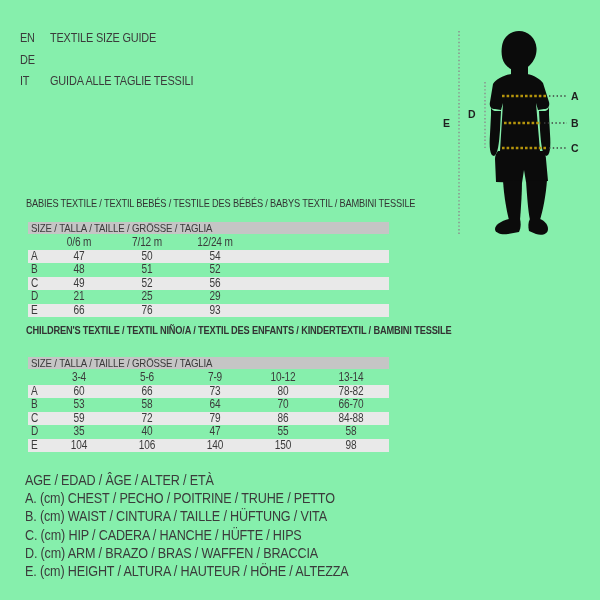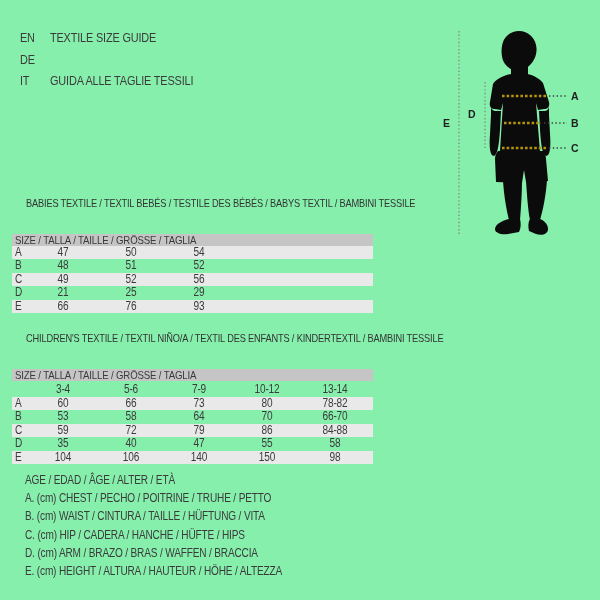--- a/index.html
+++ b/index.html
@@ -7,31 +7,31 @@
          font-family:"Liberation Sans",sans-serif;color:#3b3b3b;}
   .ctext{display:inline-block;transform:scaleX(0.84);transform-origin:0 50%;
          letter-spacing:-0.2px;white-space:nowrap;}
   
   .lang-list{position:absolute;left:20px;top:27px;font-size:13px;}
   .lang-row{display:flex;height:21.7px;line-height:21.7px;}
   .lang-code{width:30px;}
   
   .sec-title{position:absolute;left:26px;font-size:11px;color:#333;height:14px;line-height:14px;}
   
-  .size-table{position:absolute;left:12px;width:361px;font-size:12px;margin-top:12px;}
+  .size-table{position:absolute;left:28px;width:361px;font-size:12px;}
   .st-header{height:12px;line-height:12.5px;background:#c5c5c5;padding-left:3px;
              font-size:11.5px;color:#3a3a3a;}
   .st-cols{display:flex;height:16px;line-height:16px;}
   .st-row{display:flex;height:13.4px;line-height:13.4px;}
   .st-row.odd{background:#e9e9e9;}
   .cl{width:14px;padding-left:3px;}
   .cv{width:68px;text-align:center;transform:scaleX(0.84);transform-origin:50% 50%;
       letter-spacing:-0.2px;}
   
-  .legend{position:absolute;left:25px;top:471px;font-size:12px;}
+  .legend{position:absolute;left:25px;top:471px;font-size:15px;}
   .legend-line{height:18.2px;line-height:18.2px;}
   
   .figure{position:absolute;left:440px;top:20px;}
   .figure text{font-family:"Liberation Sans",sans-serif;font-size:10.5px;font-weight:bold;fill:#1f1f1f;}
 </style>
 </head>
 <body>
 
 <div id="stage">
 
@@ -84,20 +84,26 @@
     <text x="3" y="107">E</text>
   </svg>
 
   <div class="sec-title" style="top:196px;">
     <span class="ctext">BABIES TEXTILE / TEXTIL BEBÉS / TESTILE DES BÉBÉS / BABYS TEXTIL / BAMBINI TESSILE</span>
   </div>
   <div class="size-table" style="top:222px;">
     <div class="st-header">
       <span class="ctext">SIZE / TALLA / TAILLE / GRÖSSE / TAGLIA</span>
     </div>
+    <div class="st-cols">
+      <span class="cl"></span>
+      <span class="cv">0/6 m</span>
+      <span class="cv">7/12 m</span>
+      <span class="cv">12/24 m</span>
+    </div>
     <div class="st-row odd">
       <span class="cl"><span class="ctext">A</span></span>
       <span class="cv">47</span>
       <span class="cv">50</span>
       <span class="cv">54</span>
     </div>
     <div class="st-row">
       <span class="cl"><span class="ctext">B</span></span>
       <span class="cv">48</span>
       <span class="cv">51</span>
@@ -116,21 +122,21 @@
       <span class="cv">29</span>
     </div>
     <div class="st-row odd">
       <span class="cl"><span class="ctext">E</span></span>
       <span class="cv">66</span>
       <span class="cv">76</span>
       <span class="cv">93</span>
     </div>
   </div>
 
-  <div class="sec-title" style="top:331px;">
+  <div class="sec-title" style="top:323px;font-weight:bold;">
     <span class="ctext">CHILDREN'S TEXTILE / TEXTIL NIÑO/A / TEXTIL DES ENFANTS / KINDERTEXTIL / BAMBINI TESSILE</span>
   </div>
   <div class="size-table" style="top:357px;">
     <div class="st-header">
       <span class="ctext">SIZE / TALLA / TAILLE / GRÖSSE / TAGLIA</span>
     </div>
     <div class="st-cols">
       <span class="cl"></span>
       <span class="cv">3-4</span>
       <span class="cv">5-6</span>

